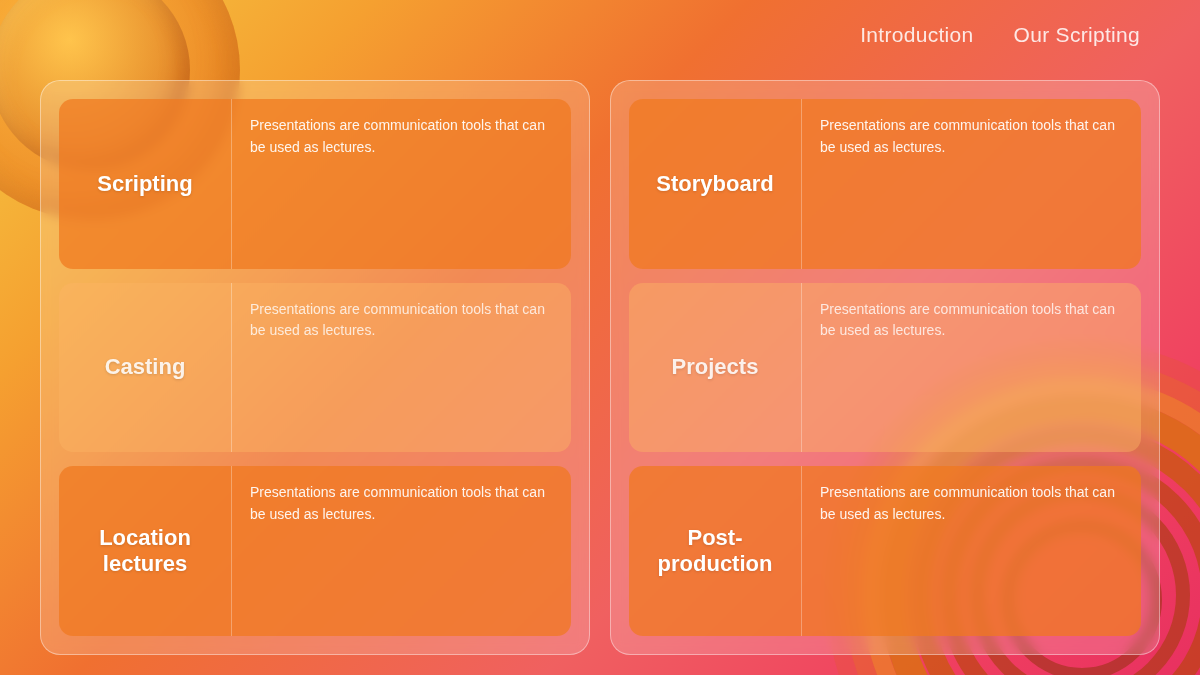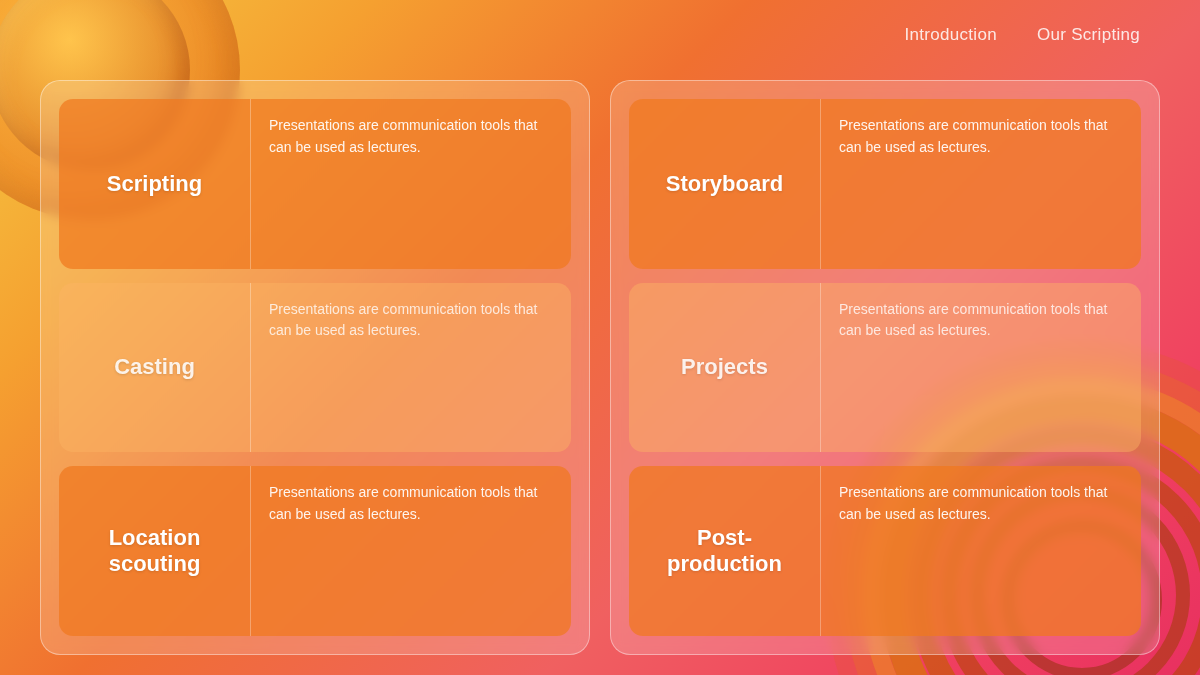--- a/index.html
+++ b/index.html
@@ -97,21 +97,21 @@
       display: flex;
       align-items: center;
       justify-content: flex-end;
       padding-right: 60px;
       gap: 40px;
       z-index: 10;
     }
 
     .nav-item {
       color: rgba(255,255,255,0.85);
-      font-size: 17px;
+      font-size: 21px;
       font-weight: 400;
       cursor: pointer;
       letter-spacing: 0.3px;
     }
 
     .nav-item.active {
       border: 1.5px solid rgba(255,255,255,0.9);
       border-radius: 24px;
       padding: 7px 28px;
       color: #fff;
@@ -150,21 +150,21 @@
       border-radius: 14px;
       display: flex;
       overflow: hidden;
     }
 
     .card.light {
       background: rgba(250,180,100,0.45);
     }
 
     .card-title-area {
-      width: 192px;
+      width: 173px;
       min-width: 160px;
       display: flex;
       align-items: center;
       justify-content: center;
       padding: 16px 12px;
       border-right: 1.5px solid rgba(255,255,255,0.3);
     }
 
     .card-title {
       color: #fff;
@@ -230,21 +230,21 @@
       <div class="card-title-area">
         <span class="card-title">Casting</span>
       </div>
       <div class="card-desc-area">
         <span class="card-desc">Presentations are communication tools that can be used as lectures.</span>
       </div>
     </div>
 
     <div class="card">
       <div class="card-title-area">
-        <span class="card-title">Location scouting</span>
+        <span class="card-title">Location lectures</span>
       </div>
       <div class="card-desc-area">
         <span class="card-desc">Presentations are communication tools that can be used as lectures.</span>
       </div>
     </div>
 
   </div>
 
   <div class="panel">
 

